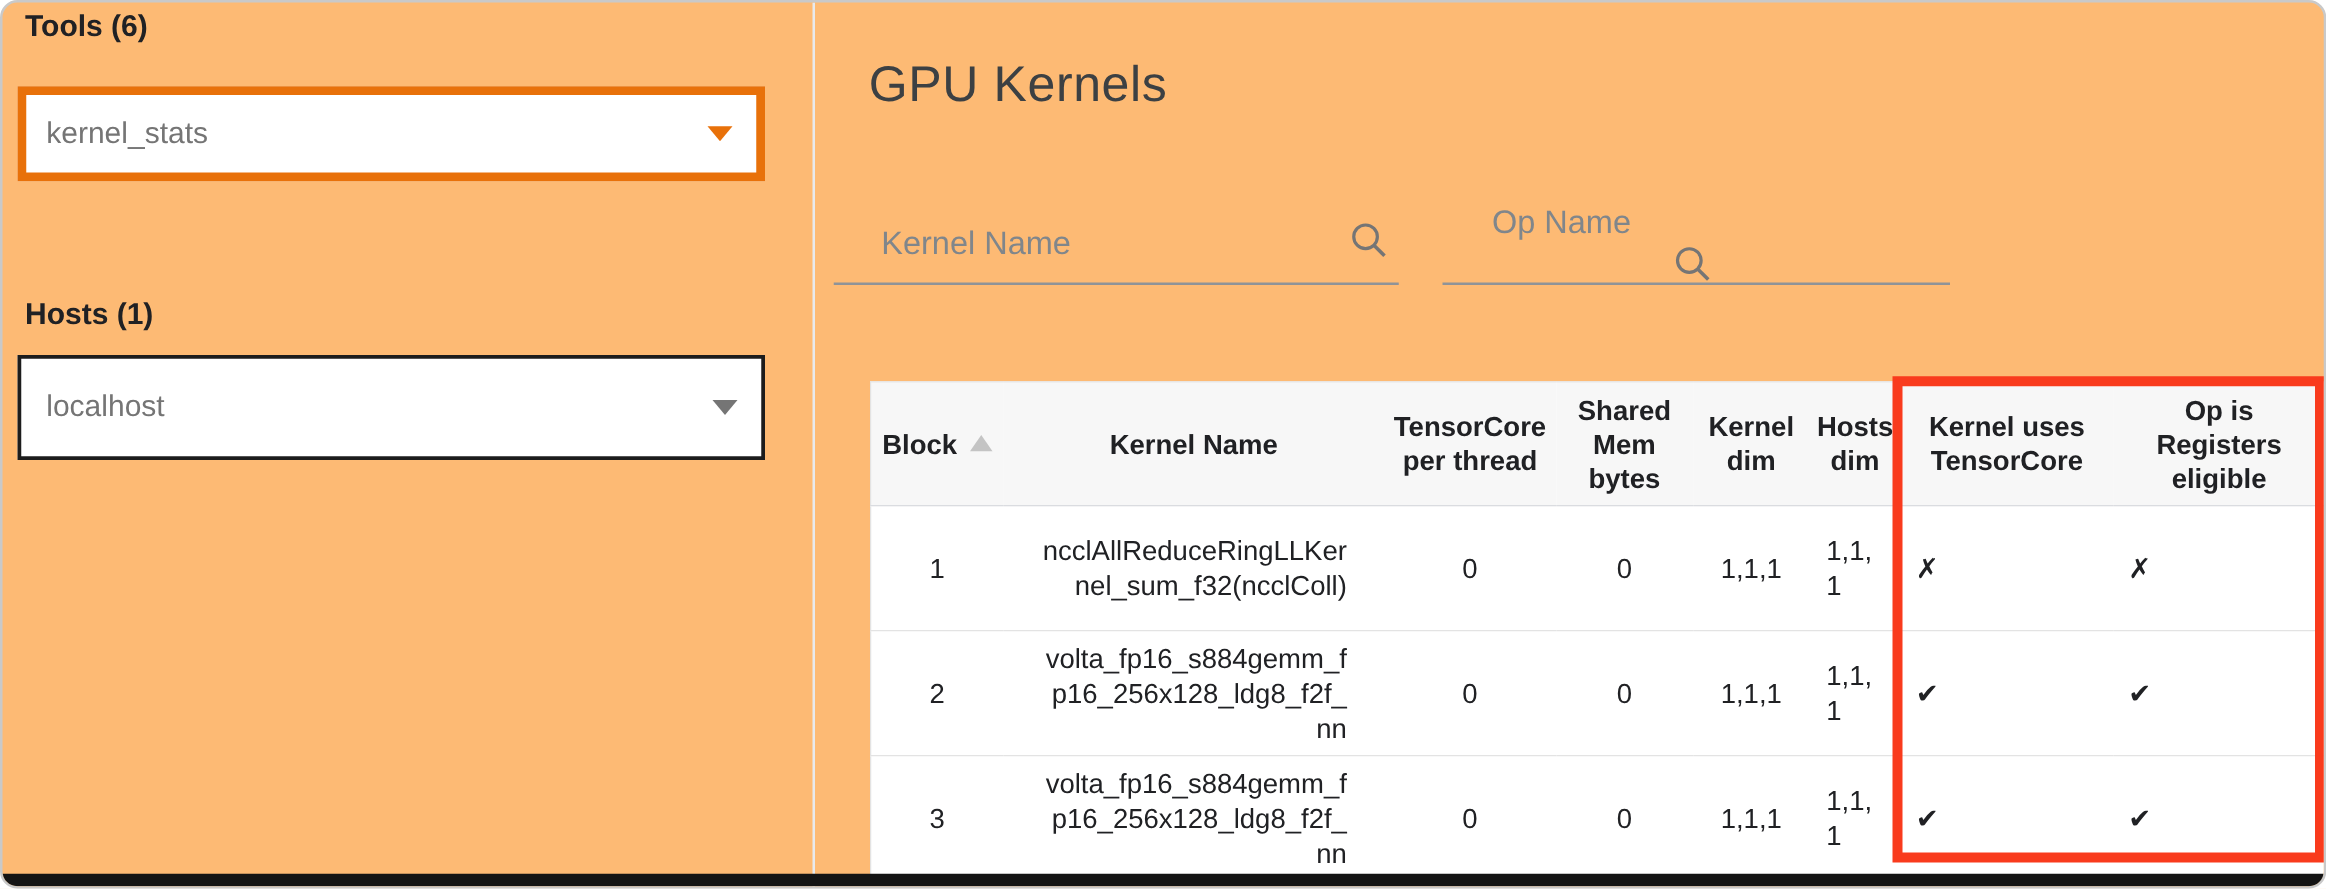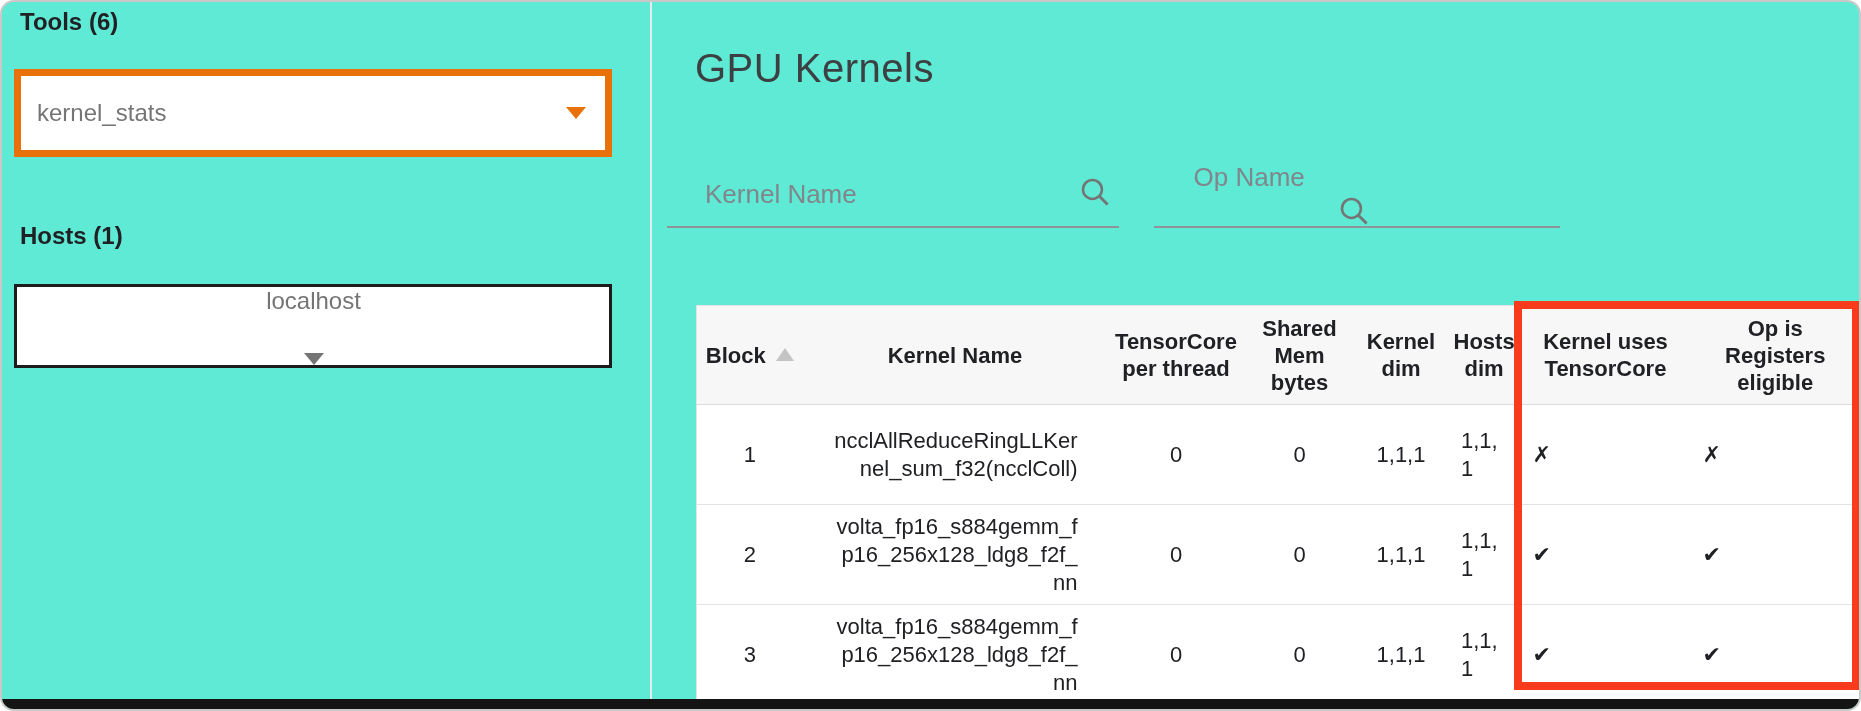--- a/index.html
+++ b/index.html
@@ -2,50 +2,49 @@
 <html><head>
 <meta charset="utf-8">
 <style>
   * { margin:0; padding:0; box-sizing:border-box; }
   html,body { background:#ffffff; }
   body { font-family:"Liberation Sans","DejaVu Sans",sans-serif; }
 
   .screen {
     position:relative;
     width:1861px; height:711px;
-    background:#5eead4;
+    background:#fdba74;
     border:2px solid #c9c9c9;
     border-radius:14px;
     overflow:hidden;
   }
 
   
   .side-label {
     position:absolute; left:18px;
     font-size:24px; font-weight:bold; color:#202124;
   }
   .tools-label { top:6px; }
-  .hosts-label { top:220px; }
+  .hosts-label { top:236px; }
 
   .select {
     position:absolute; left:12px; width:598px;
     display:flex; align-items:center; justify-content:space-between;
     background:#fff; cursor:pointer;
   }
   .select-value { font-size:24px; color:#757575; }
   .tools-select {
-    top:67px; height:88px;
+    top:67px; height:76px;
     border:7px solid #E8710A;
     padding:0 19px 0 16px;
   }
   .hosts-select {
     top:282px; height:84px;
     border:3px solid #1c1c1c;
     padding:0 19px 0 20px;
-    flex-direction:column;
   }
   .tri { width:0; height:0; border-left:10px solid transparent; border-right:10px solid transparent; }
   .tri-orange { border-top:12px solid #E8710A; }
   .tri-gray   { border-top:12px solid #757575; }
 
   .vdivider { position:absolute; left:648px; top:0; width:2px; height:711px; background:#e8eaed; }
 
   
   .page-title {
     position:absolute; left:693px; top:44px;

